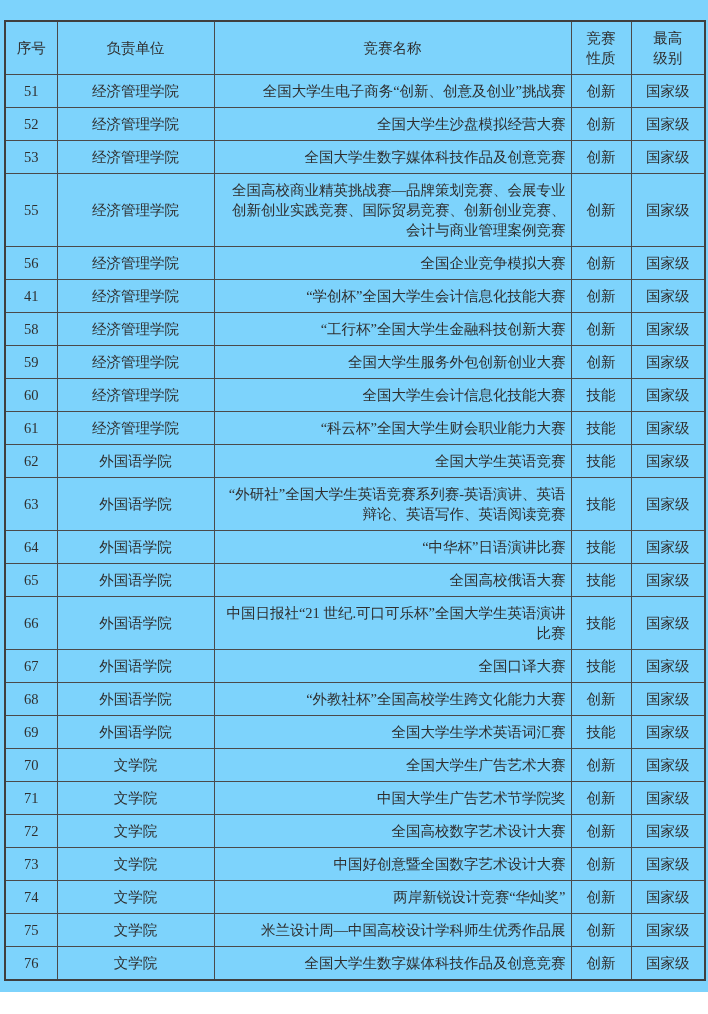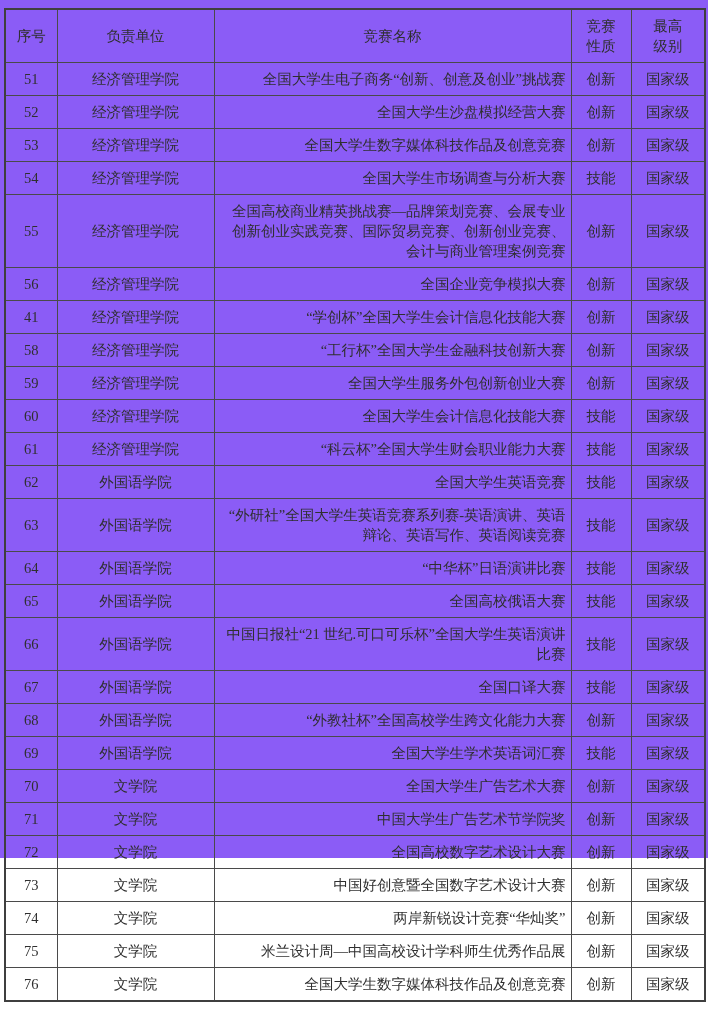--- a/index.html
+++ b/index.html
@@ -5,24 +5,24 @@
   html, body {
     margin: 0;
     padding: 0;
     background: #ffffff;
     width: 708px;
     height: 1014px;
     font-family: "Liberation Serif", "DejaVu Serif", serif;
   }
   .page {
     width: 708px;
-    height: 858px;
+    height: 992px;
     box-sizing: border-box;
-    padding: 8px 4px 14px 4px;
-    background: #8b5cf6;
+    padding: 20px 4px 14px 4px;
+    background: #7dd3fc;
   }
   table.comp-table {
     border-collapse: collapse;
     width: 700px;
     table-layout: fixed;
     border: 2px solid #3f3f3f;
   }
   table.comp-table th,
   table.comp-table td {
     border: 1px solid #4a4a4a;
@@ -92,27 +92,20 @@
         </tr>
 
         <tr>
           <td class="cell-no">53</td>
           <td class="cell-unit">经济管理学院</td>
           <td class="cell-name">全国大学生数字媒体科技作品及创意竞赛</td>
           <td class="cell-nature">创新</td>
           <td class="cell-level">国家级</td>
         </tr>
 
-        <tr>
-          <td class="cell-no">54</td>
-          <td class="cell-unit">经济管理学院</td>
-          <td class="cell-name">全国大学生市场调查与分析大赛</td>
-          <td class="cell-nature">技能</td>
-          <td class="cell-level">国家级</td>
-        </tr>
 
         <tr>
           <td class="cell-no">55</td>
           <td class="cell-unit">经济管理学院</td>
           <td class="cell-name">全国高校商业精英挑战赛—品牌策划竞赛、会展专业创新创业实践竞赛、国际贸易竞赛、创新创业竞赛、会计与商业管理案例竞赛</td>
           <td class="cell-nature">创新</td>
           <td class="cell-level">国家级</td>
         </tr>
 
         <tr>

